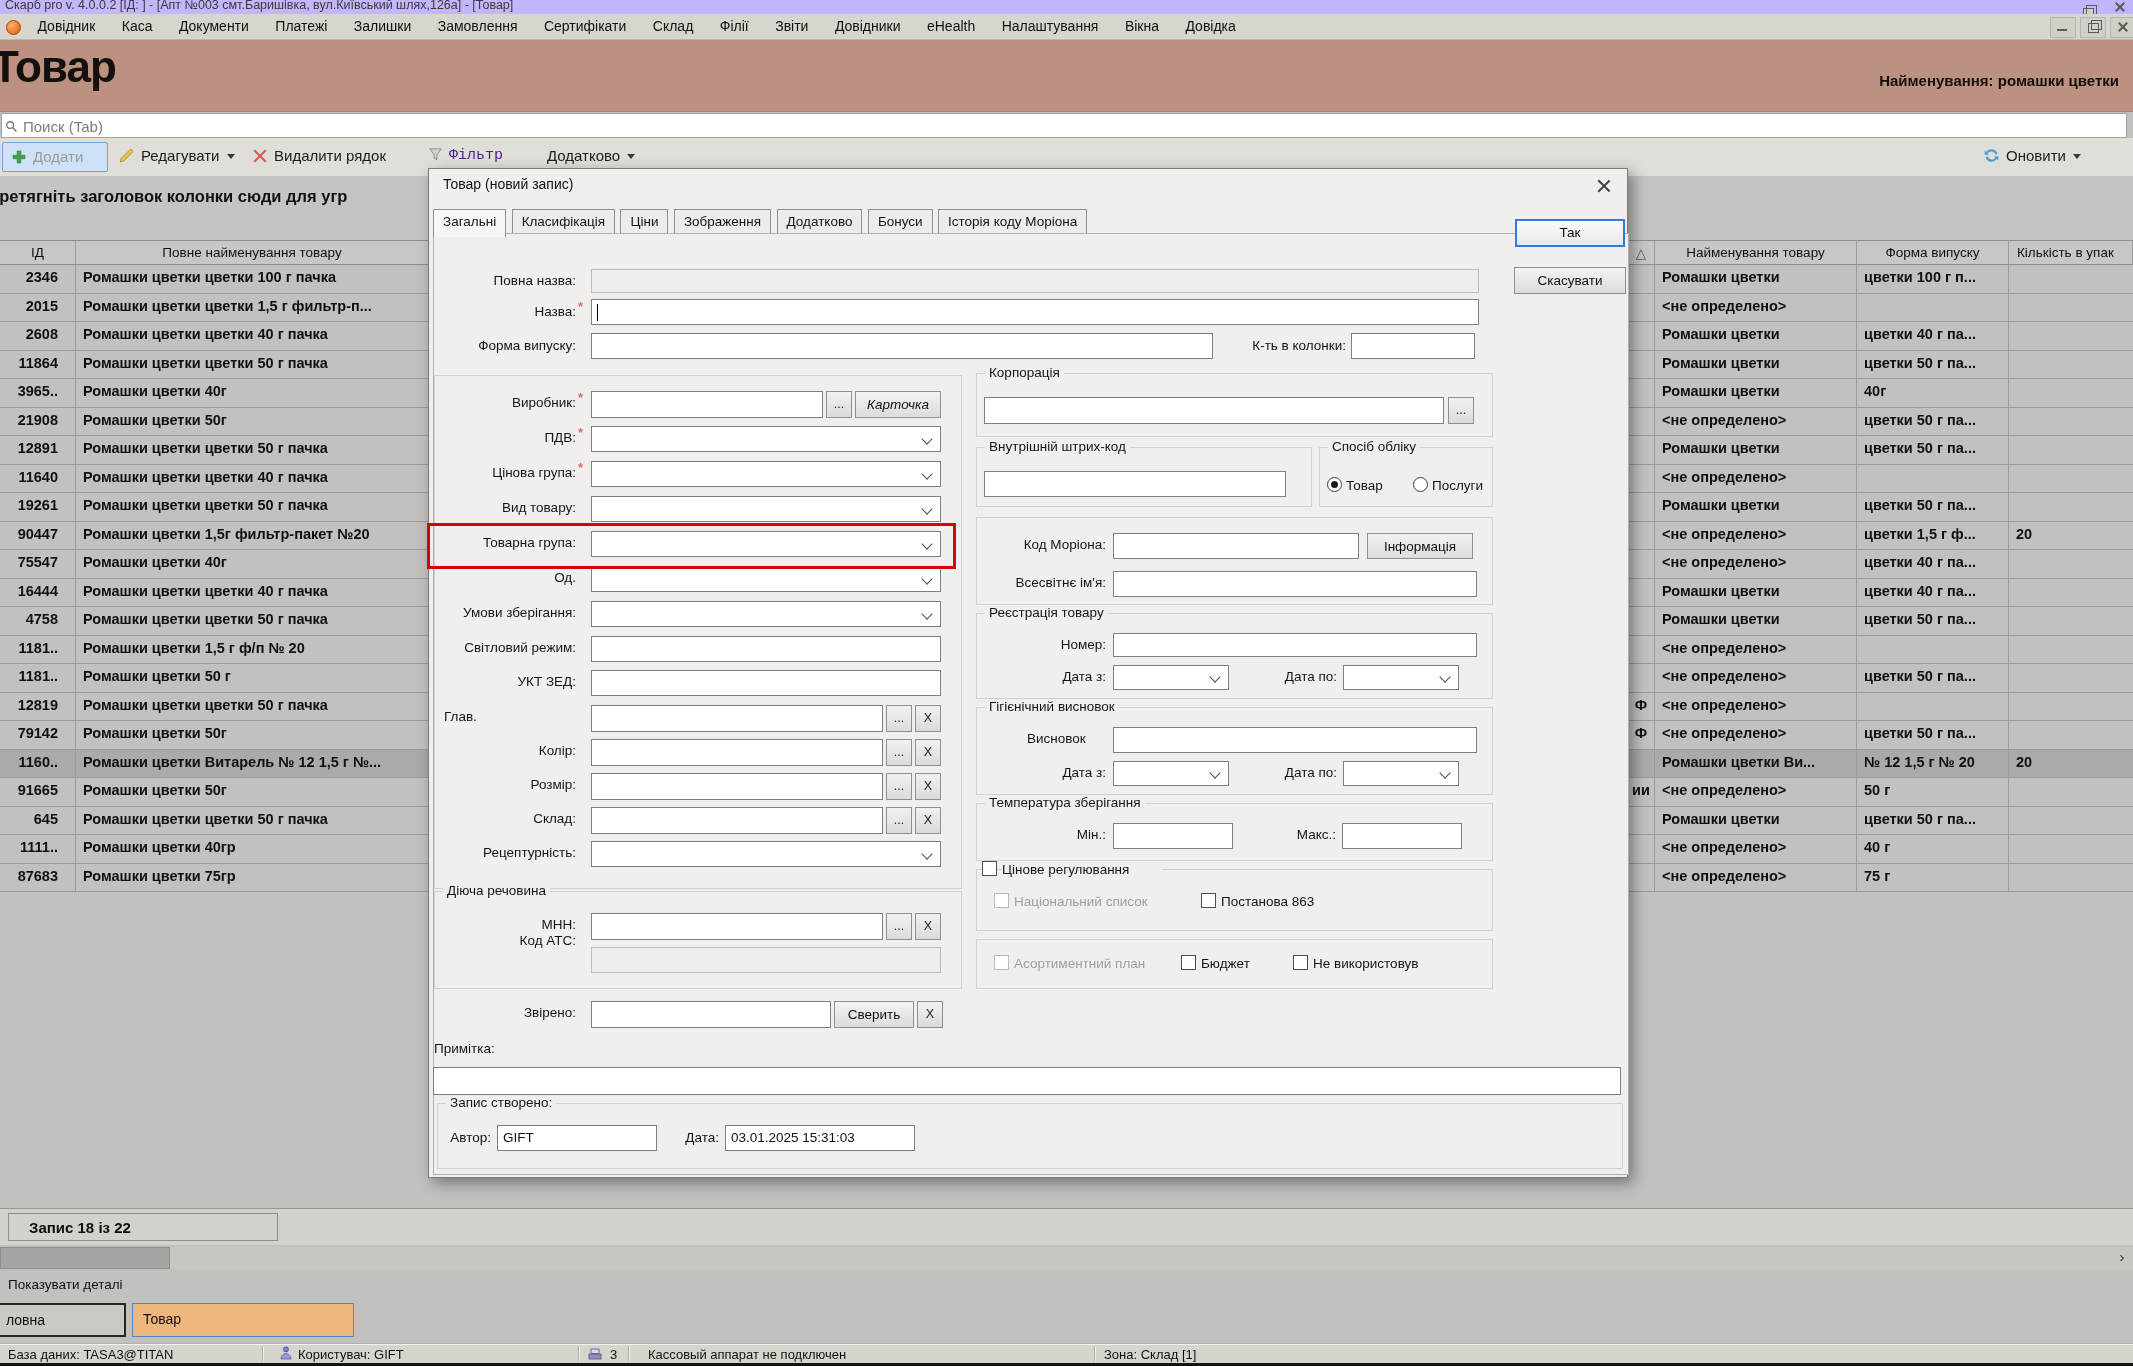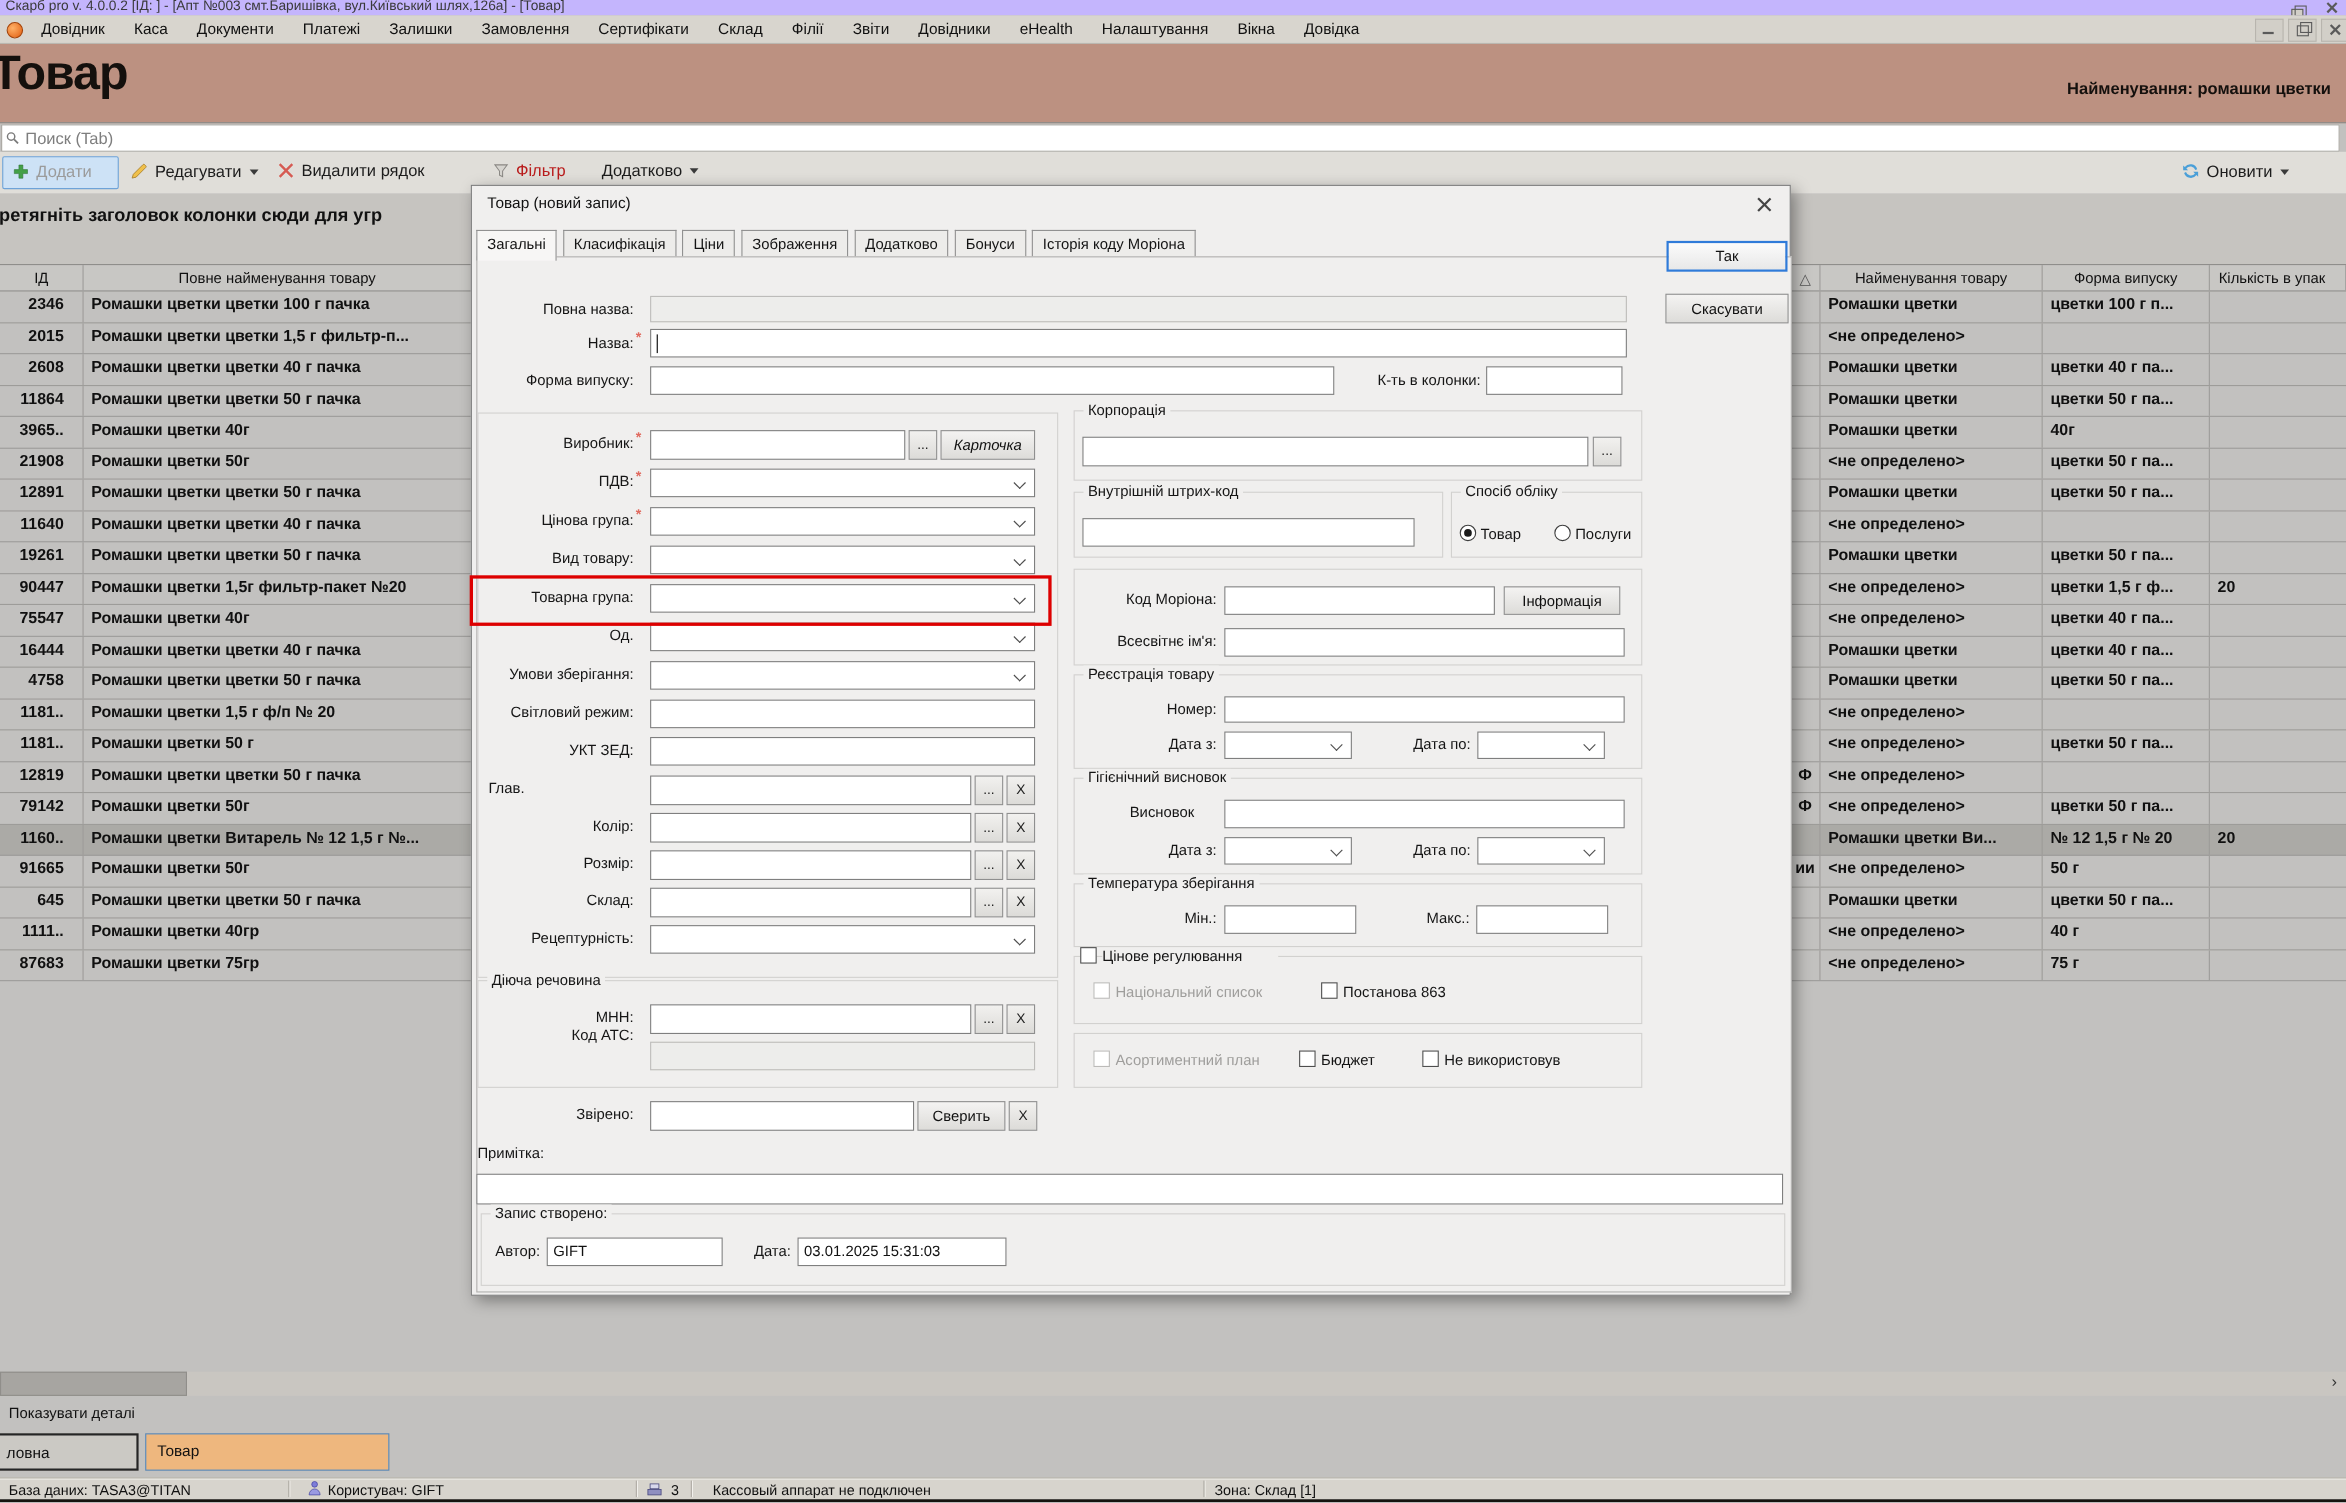--- a/index.html
+++ b/index.html
@@ -27,21 +27,21 @@
   #searchrow .ph{position:absolute;left:21px;top:4px;font-size:15px;color:#7e7e7e;}
   #searchrow .mag{position:absolute;left:3px;top:5px;}
   
   #toolbar{left:0;top:138px;width:2133px;height:38px;background:#e0ded9;}
   .tbtn{position:absolute;top:4px;height:30px;font-size:15px;color:#1c1c1c;white-space:nowrap;}
   .tbtn .ic{vertical-align:-3px;margin-right:6px;}
   .tri-dn{display:inline-block;width:0;height:0;border-left:4.5px solid transparent;border-right:4.5px solid transparent;border-top:5.5px solid #3a3a3a;margin-left:7px;vertical-align:2px;}
   #btn-add{left:2px;width:106px;background:#cde2f6;border:1px solid #6ea3d8;border-radius:2px;color:#9b9b9b;padding-top:5px;padding-left:8px;box-sizing:border-box;}
   #btn-edit{left:118px;padding-top:5px;}
   #btn-del{left:252px;padding-top:5px;}
-  #btn-filter{left:448px;padding-top:5px;color:#b91c1c;}
+  #btn-filter{left:428px;padding-top:5px;color:#4c1d95;font-family:Liberation Mono, monospace;}
   #btn-more{left:547px;padding-top:5px;}
   #btn-refresh{left:1983px;padding-top:5px;color:#1c1c1c;}
   
   #groupbar{left:0;top:176px;width:2133px;height:64px;background:#c6c4c0;}
   #groupbar .hint{position:absolute;left:-10px;top:11px;font-size:16.5px;font-weight:bold;color:#111;white-space:nowrap;}
   
   .thead{display:flex;height:25px;background:#c8c7c4;border-top:1px solid #8f8e8b;border-bottom:1px solid #8f8e8b;box-sizing:border-box;}
   .th{font-size:13.5px;color:#111;text-align:center;padding-top:4px;border-right:1px solid #9d9c99;box-sizing:border-box;overflow:hidden;white-space:nowrap;}
   .trow{height:28.5px;display:flex;border-bottom:1px solid #9d9c99;box-sizing:border-box;}
   .trow.selected{background:#abaaa6;}
@@ -637,20 +637,23 @@
 
     <div class="grp" style="left:547px;top:770px;width:515px;height:48px;"></div>
     <span class="cb dis" style="left:565px;top:786px;"></span>
     <span class="lbl la dis" style="left:585px;top:787px;width:160px;">Асортиментний план</span>
     <span class="cb" style="left:752px;top:786px;"></span>
     <span class="lbl la" style="left:772px;top:787px;width:70px;">Бюджет</span>
     <span class="cb" style="left:864px;top:786px;"></span>
     <span class="lbl la" style="left:884px;top:787px;width:176px;">Не використовув</span>
   </div>
 
+  <div class="abs" id="fbar">
+    <div id="reccell">Запис 18 із 22</div>
+  </div>
   <div class="abs" id="hscroll">
     <div id="hthumb"></div>
     <div id="harrow">›</div>
   </div>
   <div class="abs" id="details">Показувати деталі</div>
   <div class="wintab" id="wtab1">ловна</div>
   <div class="wintab" id="wtab2">Товар</div>
 
   <div class="abs" id="statusbar">
     <span class="seg" style="left:8px;">База даних: TASA3@TITAN</span>

